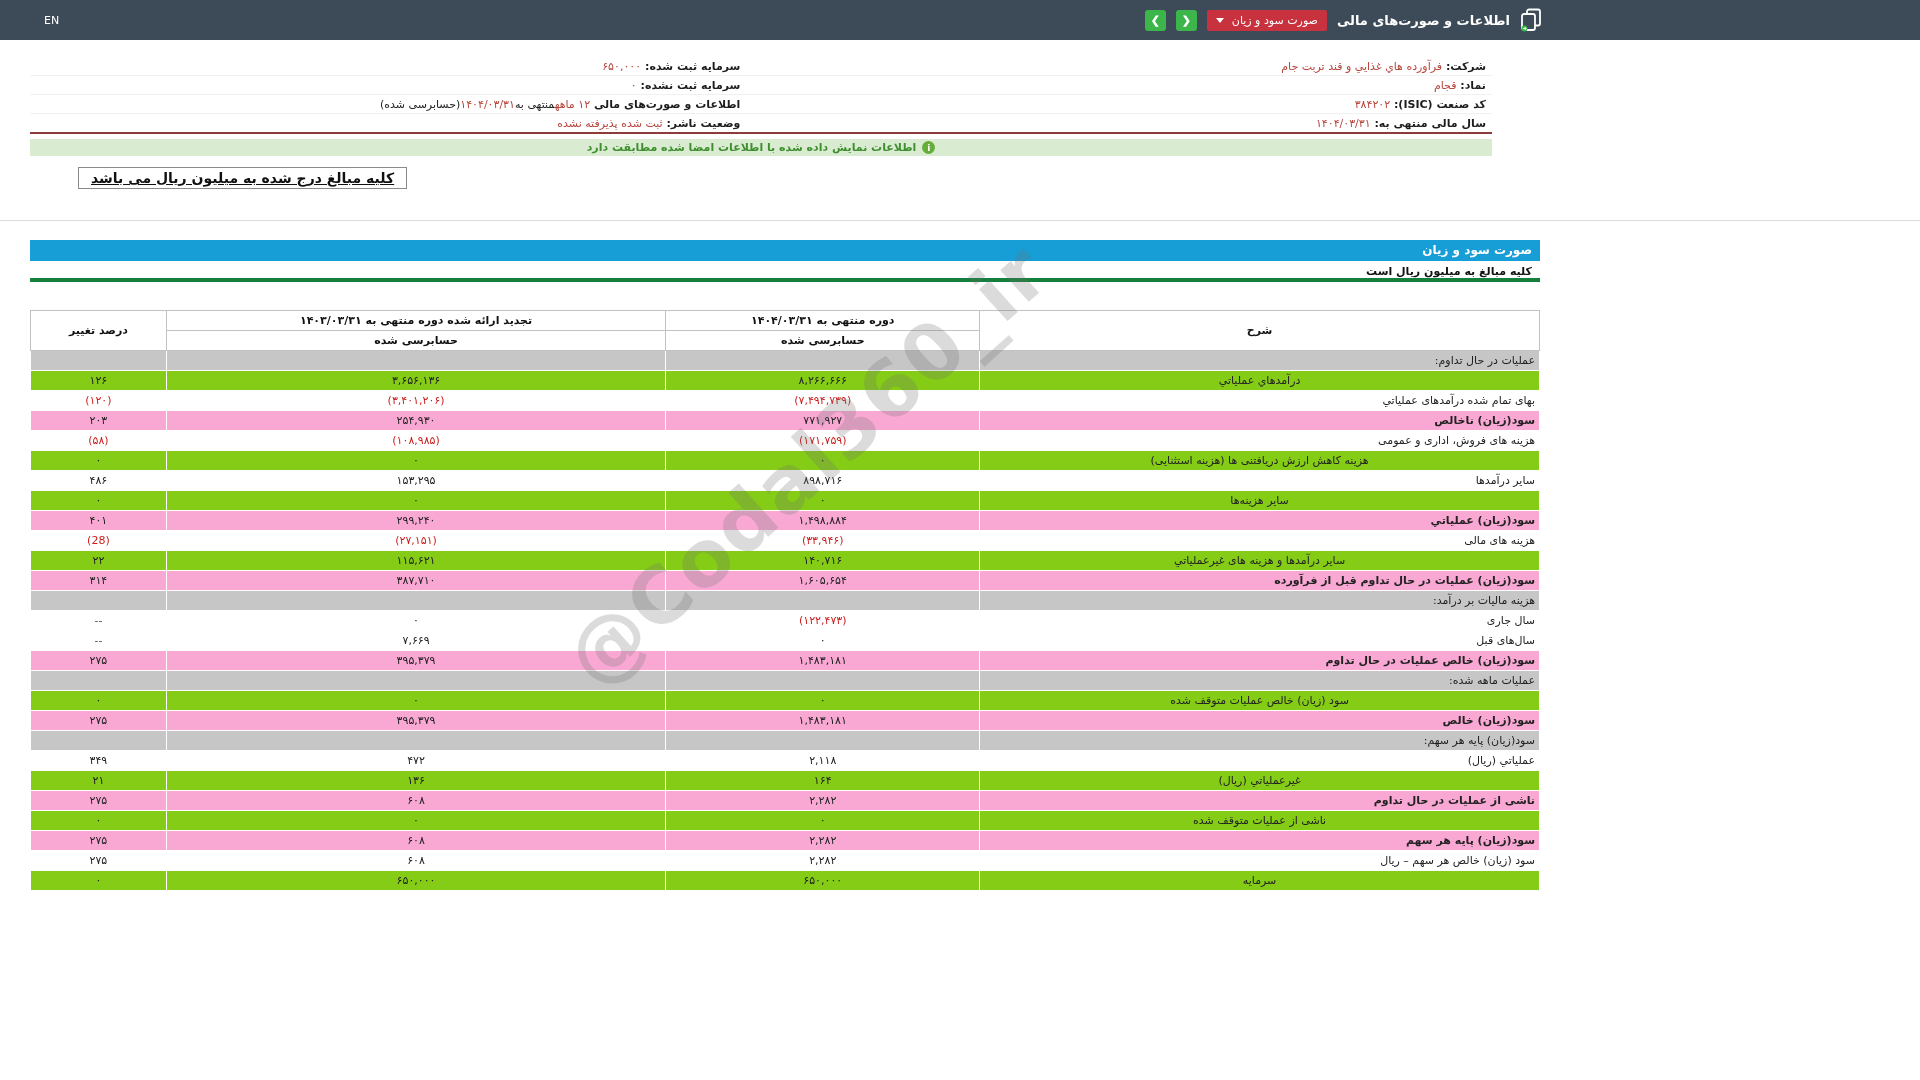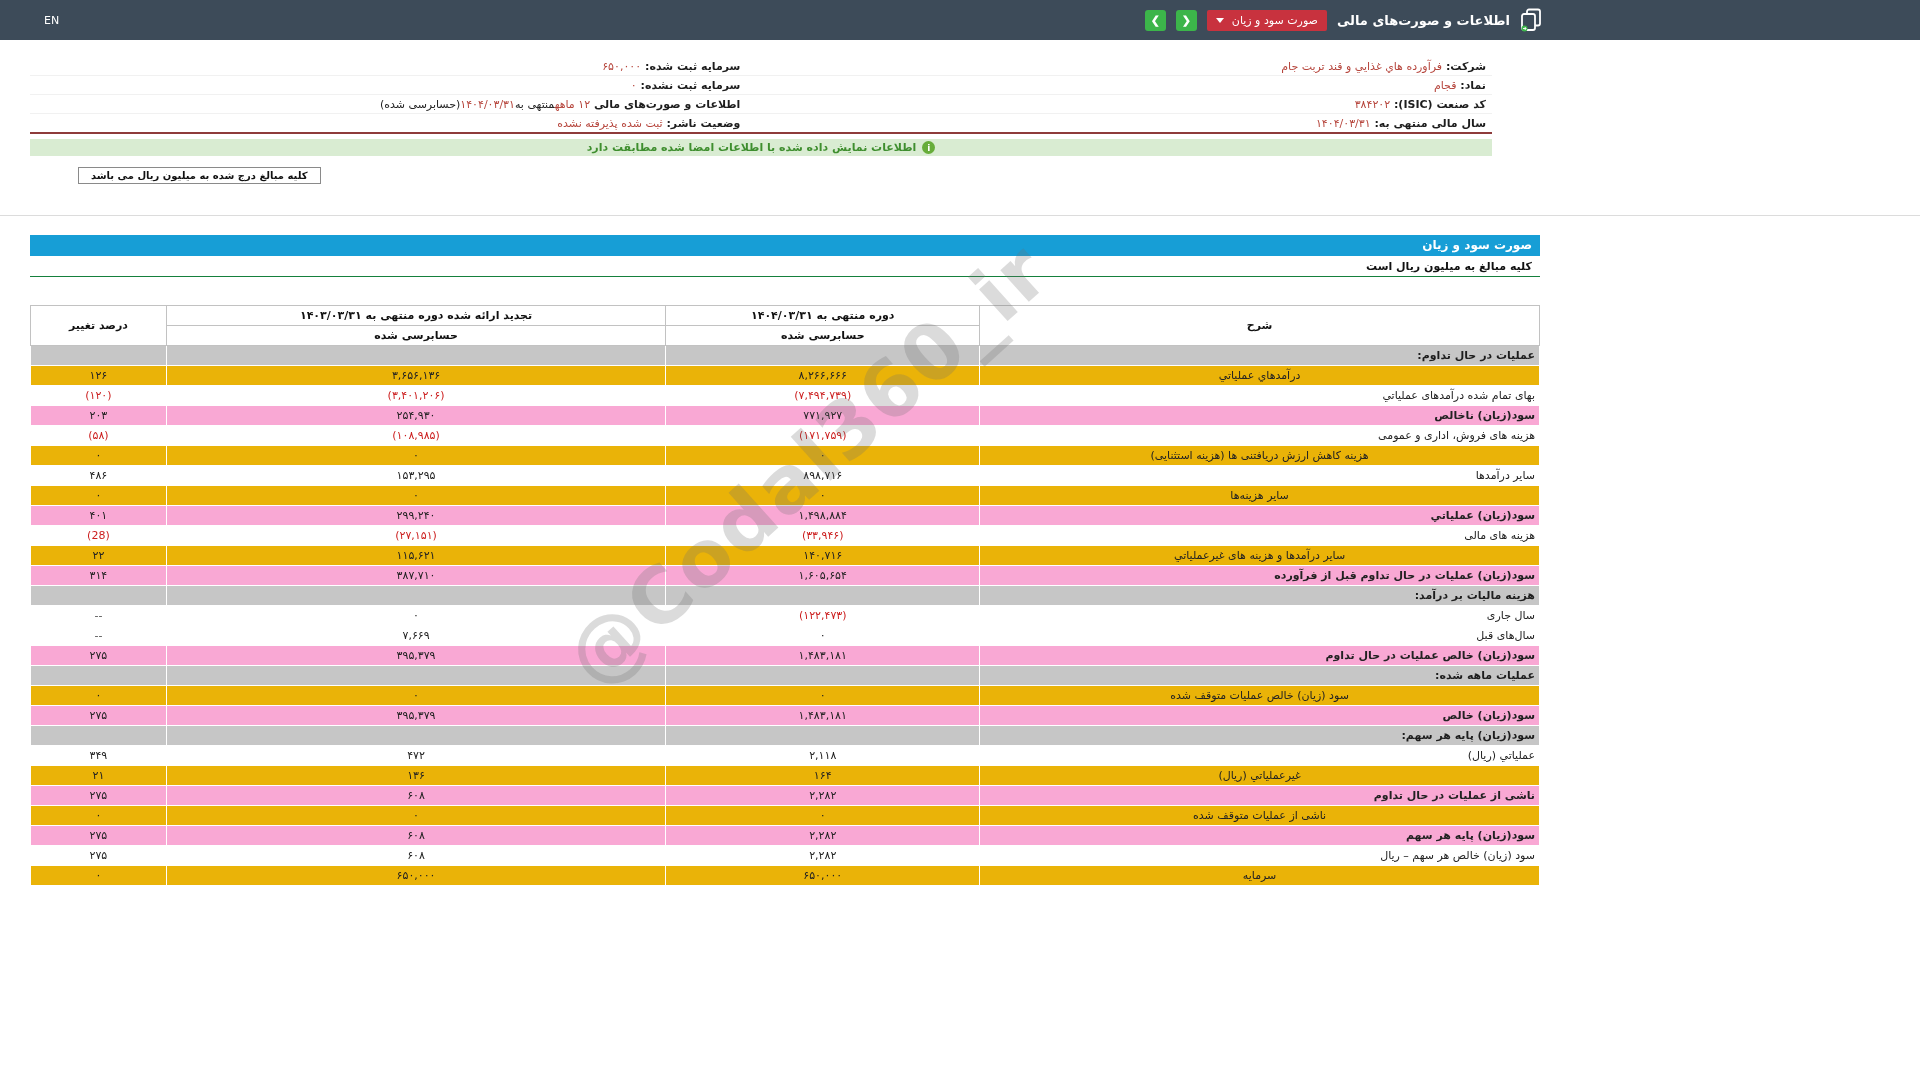--- a/index.html
+++ b/index.html
@@ -34,44 +34,44 @@
   .redv { color:#b6453c; }
 
   
   .banner { margin:5px 48px 0 0; background:#d9ecd2; height:17px; display:flex;
     align-items:center; justify-content:center; gap:6px; font-size:11px;
     font-weight:bold; color:#3e8e2e; }
   .info-icon { width:13px; height:13px; border-radius:50%; background:#67ad3a; color:#fff;
     font-size:9px; font-weight:bold; display:flex; align-items:center; justify-content:center;
     font-style:normal; flex:0 0 13px; }
   .amounts-box-inner { display:inline-block; border:1px solid #8a8a8a; background:#fff;
-    padding:2px 12px; font-size:10px; font-weight:bold; color:#111; }
+    padding:2px 12px; font-size:14px; font-weight:bold; color:#111;text-decoration:underline; }
   .amounts-box-row { margin-top:11px; display:flex; }
   .amounts-box-row .spacer { flex:1; }
 
   .divider { margin-top:31px; width:1920px; border-top:1px solid #dcdcdc; }
 
   
   .stmt-title { margin-top:19px; background:#179ed6; color:#fff; font-size:12px;
     font-weight:bold; height:21px; line-height:21px; padding:0 8px; }
   .stmt-note { height:21px; line-height:21px; font-size:11px; font-weight:bold;
-    color:#111; padding:0 8px; background:#fff; border-bottom:1px solid #15803d; }
+    color:#111; padding:0 8px; background:#fff; border-bottom:4px solid #15803d; }
 
   
   .stmt-table { width:100%; margin-top:28px; border-collapse:collapse; font-size:11px; color:#222; }
   .stmt-table thead td { background:#fff; border:1px solid #c2c2c2; font-weight:bold;
     text-align:center; padding:3px 4px; color:#111; }
   .stmt-table tbody td { border:1px solid #fff; padding:3px 4px; height:20px; }
   td.lbl-cell { text-align:right; padding-right:8px; }
   td.val { text-align:center; }
-  tr.blue td    { background:#eab308;text-align:center; }
+  tr.blue td    { background:#84cc16;text-align:center; }
   tr.white td   { background:#ffffff; }
   tr.yellow td  { background:#f9a8d4; }
   tr.yellow td.lbl-cell { font-weight:bold; }
-  tr.section td { background:#c6c6c6; font-weight:bold; color:#1d1d1d;margin-top:45px; }
+  tr.section td { background:#c6c6c6; font-weight:normal; color:#1d1d1d;margin-top:45px; }
   td.neg  { color:#cc1e1e; }
   td.dash { color:#555; }
 
   
   .watermark { position:absolute; top:420px; left:500px; transform:rotate(-42deg);
     transform-origin:center; font-size:78px; font-weight:bold; letter-spacing:2px;
     color:rgba(110,110,110,0.25); direction:ltr; pointer-events:none; z-index:5;
     white-space:nowrap; }
 </style>
 </head>

